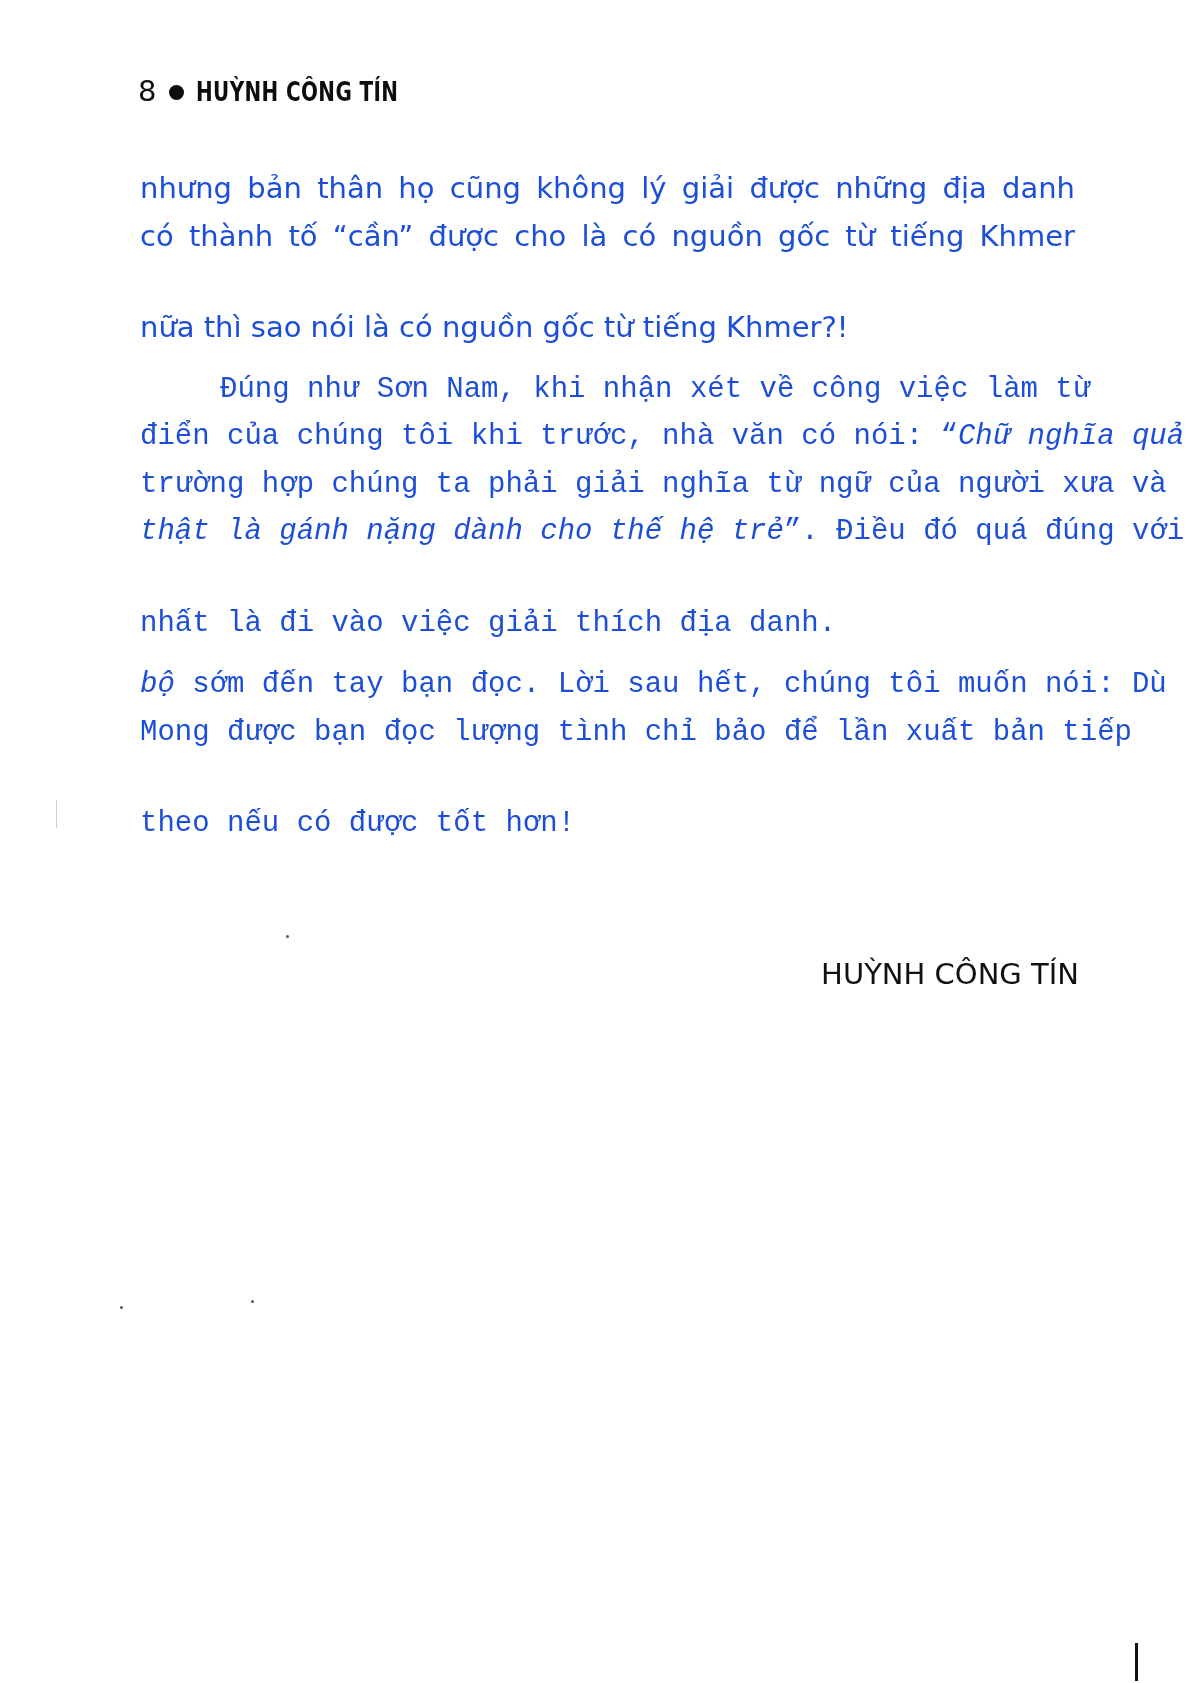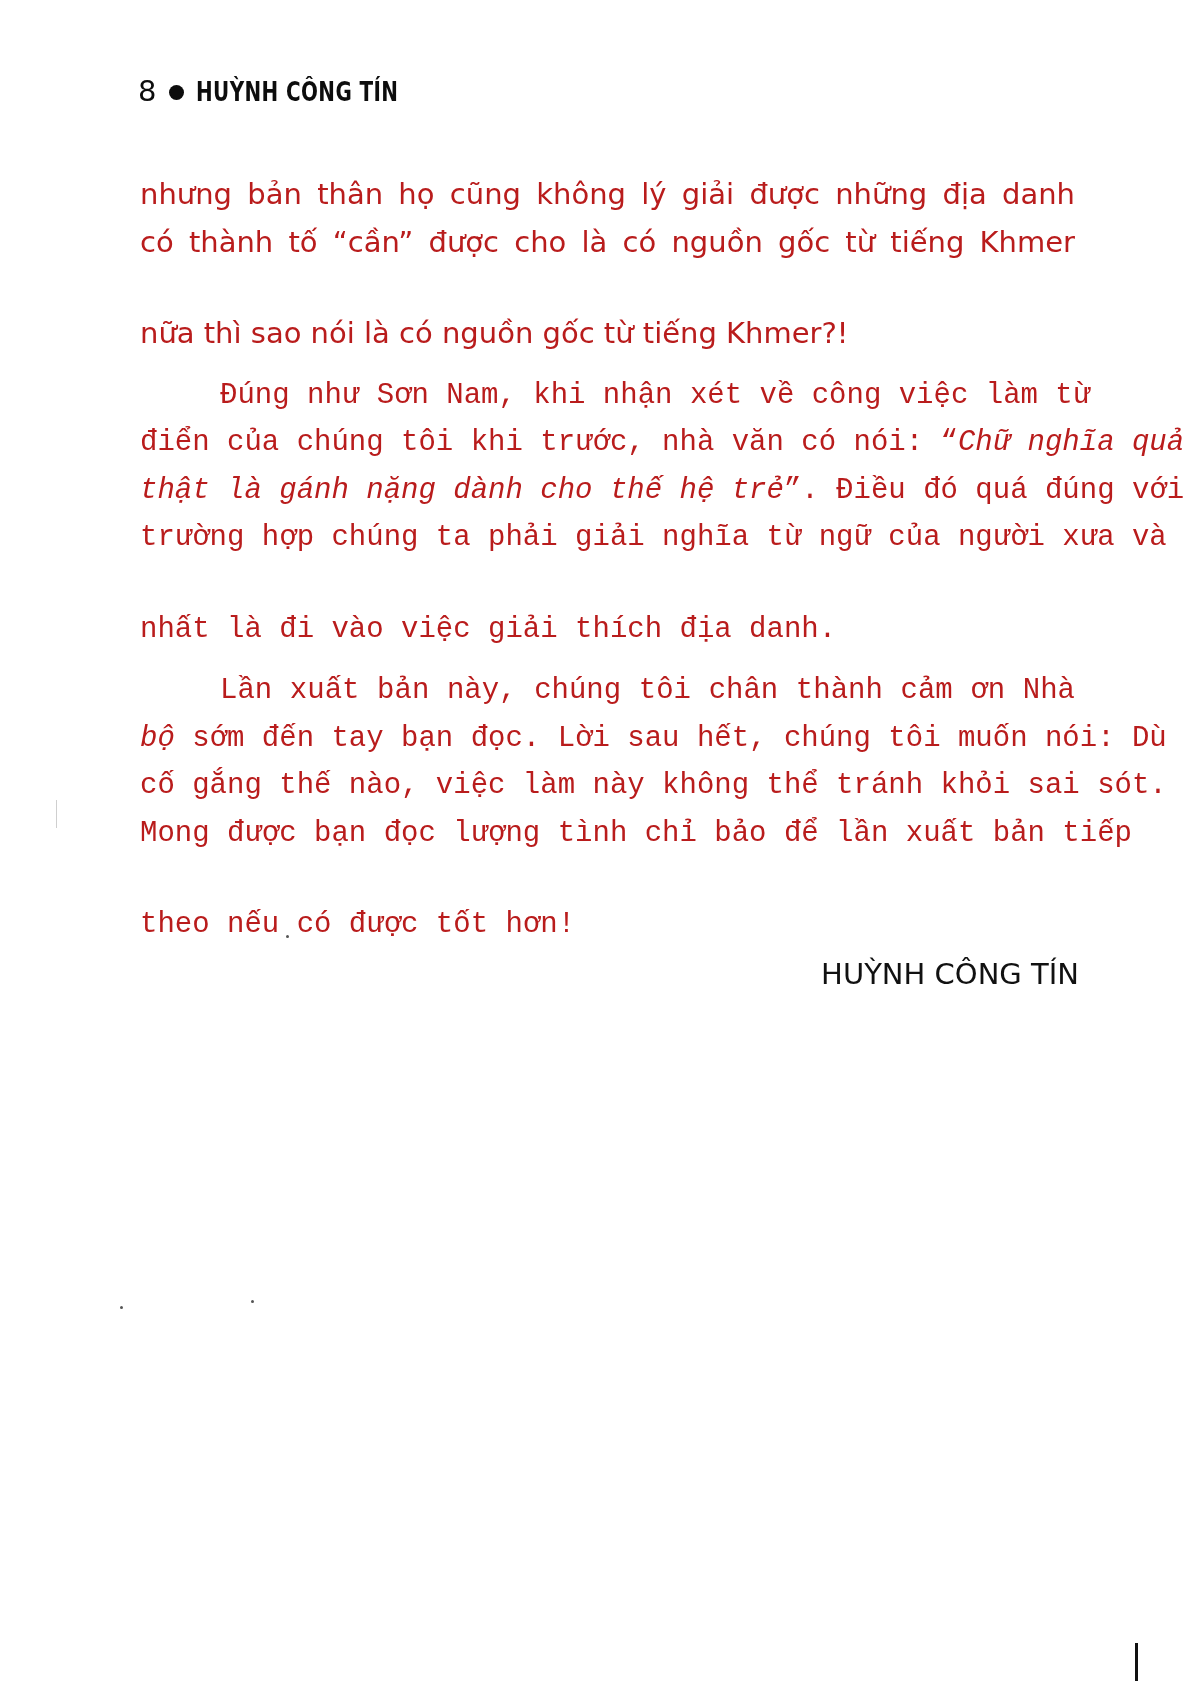--- a/index.html
+++ b/index.html
@@ -50,25 +50,25 @@
     }
     .running-head .author {
       font-stretch: condensed;
       transform: scaleX(0.82);
       transform-origin: left center;
       display: inline-block;
     }
     .body-text {
       position: absolute;
       left: 140px;
-      top: 171px;
+      top: 165px;
       width: 935px;
       font-size: 29px;
       line-height: 47.5px;
-      color: #b91c1c;
+      color: #1d4ed8;
     }
     .body-text p {
       margin: 0;
       text-align: justify;
       text-align-last: left;
     }
     .body-text p + p {
       margin-top: 14px;
       font-family: Liberation Mono, monospace;
     }
@@ -128,28 +128,26 @@
 
   <div class="body-text" id="body-text">
       <p>
         <span class="line"><span>nhưng bản thân họ cũng không lý giải được những địa danh</span></span>
         <span class="line"><span>có thành tố “cần” được cho là có nguồn gốc từ tiếng Khmer</span></span>
         <span class="line last"><span>nữa thì sao nói là có nguồn gốc từ tiếng Khmer?!</span></span>
       </p>
       <p>
         <span class="line" style="padding-left: 80px;"><span>Đúng như Sơn Nam, khi nhận xét về công việc làm từ</span></span>
         <span class="line"><span>điển của chúng tôi khi trước, nhà văn có nói: “</span><em>Chữ nghĩa quả</em></span>
+        <span class="line"><span>trường hợp chúng ta phải giải nghĩa từ ngữ của người xưa và</span></span>
         <span class="line"><em>thật là gánh nặng dành cho thế hệ trẻ</em><span>”. Điều đó quá đúng với</span></span>
-        <span class="line"><span>trường hợp chúng ta phải giải nghĩa từ ngữ của người xưa và</span></span>
         <span class="line last"><span>nhất là đi vào việc giải thích địa danh.</span></span>
       </p>
       <p>
-        <span class="line" style="padding-left: 80px;"><span>Lần xuất bản này, chúng tôi chân thành cảm ơn Nhà</span></span>
         <span class="line"><em>bộ</em><span> sớm đến tay bạn đọc. Lời sau hết, chúng tôi muốn nói: Dù</span></span>
-        <span class="line"><span>cố gắng thế nào, việc làm này không thể tránh khỏi sai sót.</span></span>
         <span class="line"><span>Mong được bạn đọc lượng tình chỉ bảo để lần xuất bản tiếp</span></span>
         <span class="line last"><span>theo nếu có được tốt hơn!</span></span>
       </p>
     </div>
 
   <div class="signature">HUỲNH CÔNG TÍN</div>
 
   <span class="speck" style="left:286px;top:935px;width:3px;height:3px;"></span>
   <span class="speck" style="left:120px;top:1306px;width:3px;height:3px;"></span>
   <span class="speck" style="left:251px;top:1300px;width:3px;height:3px;"></span>

